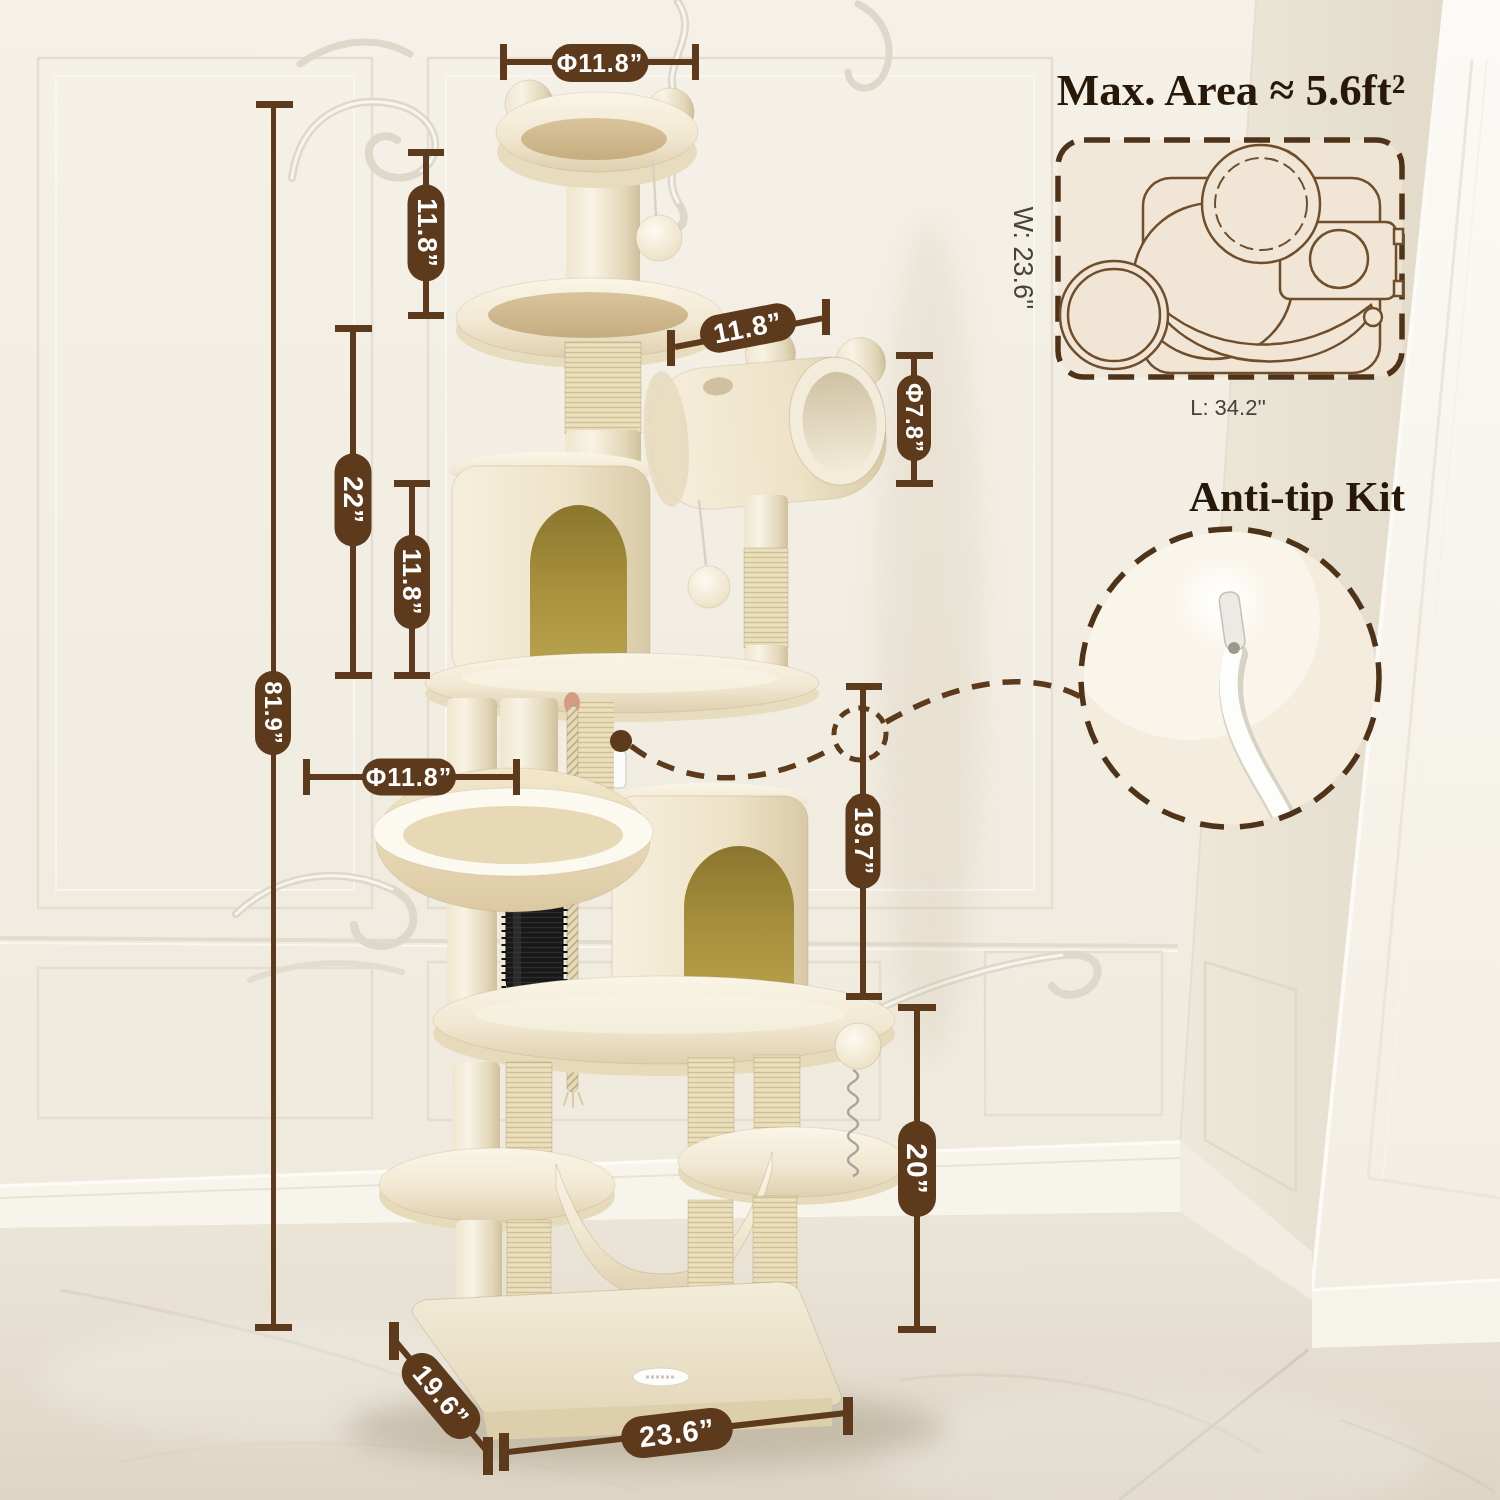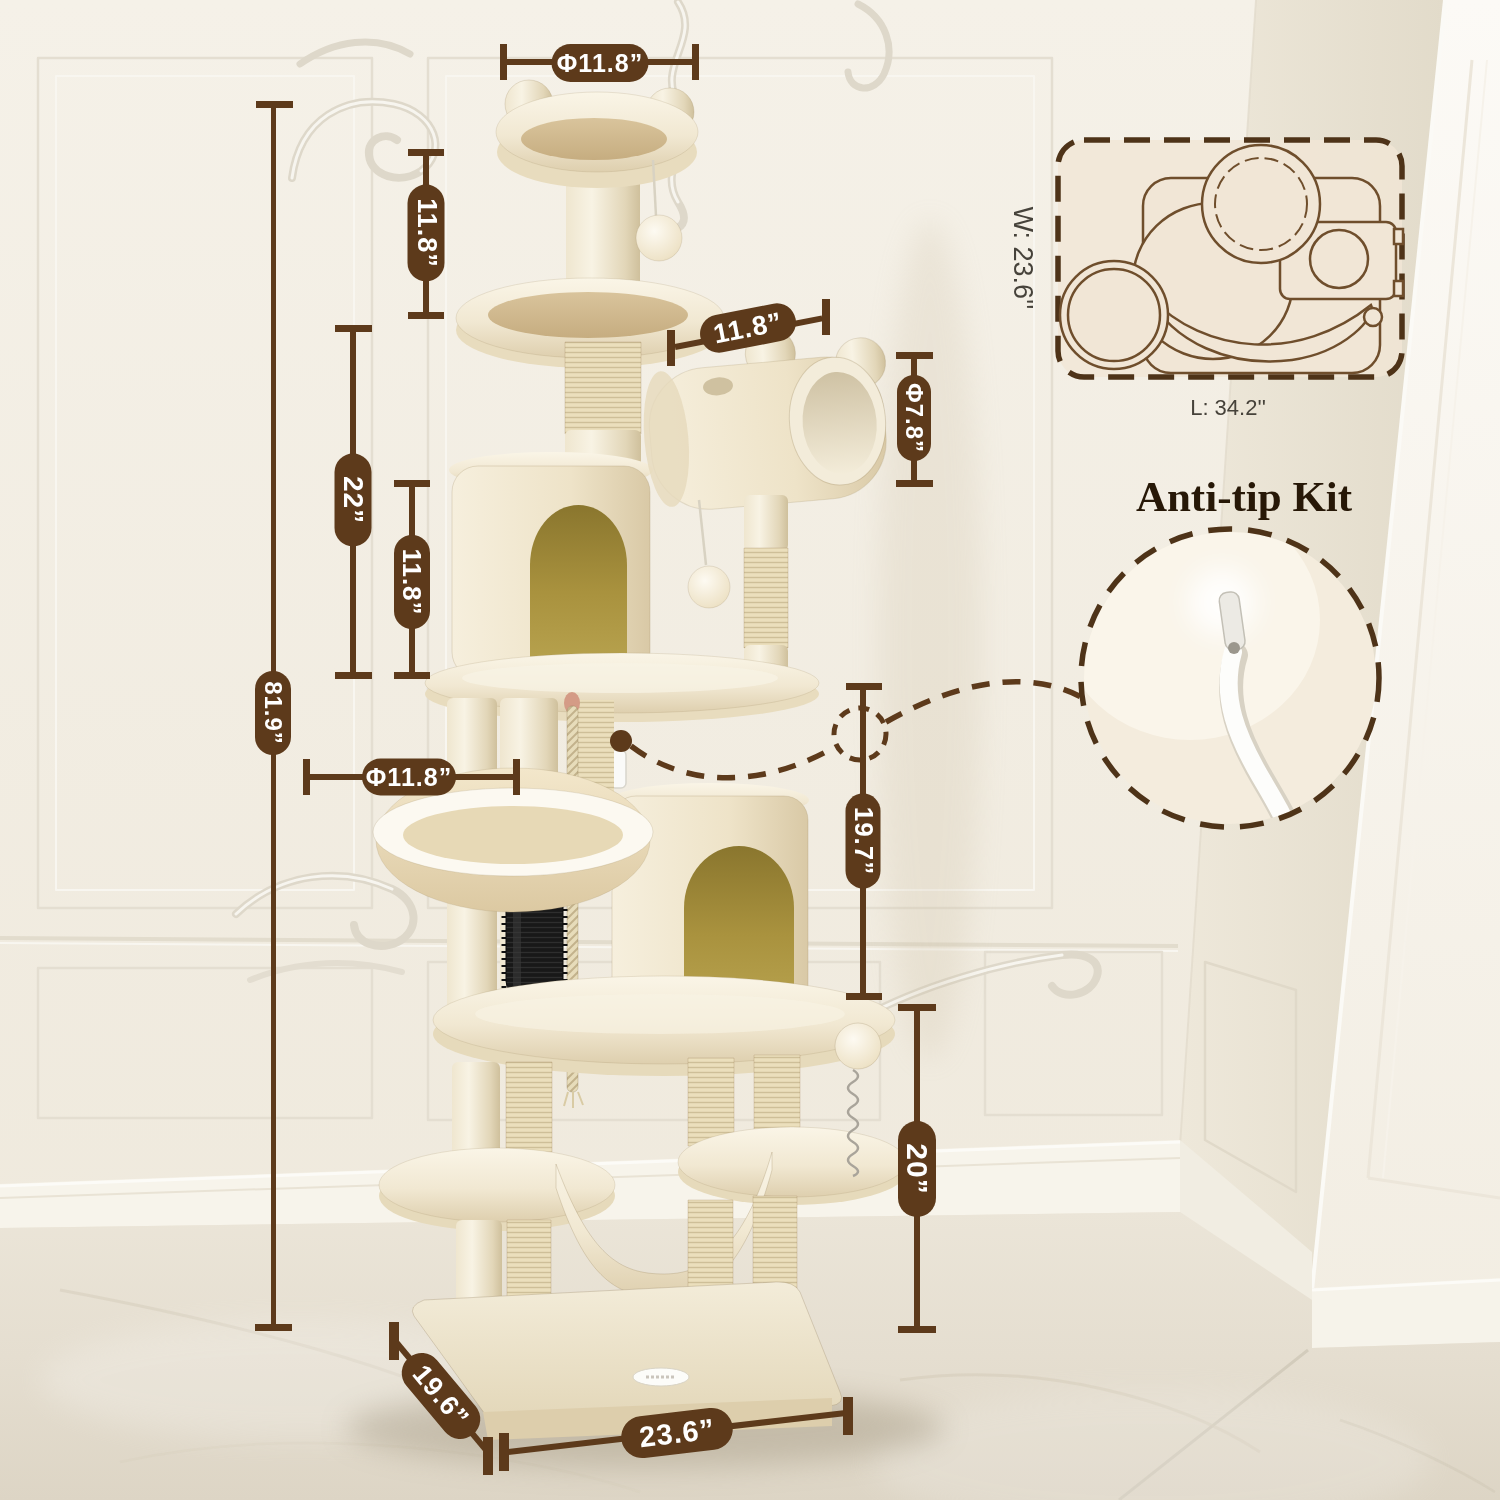--- a/index.html
+++ b/index.html
@@ -412,23 +412,24 @@
       <path d="M1149,296 C1205,356 1300,362 1371,305 C1377,316 1346,352 1292,360 C1230,368 1172,342 1149,296 Z"></path>
       <circle cx="1114" cy="315" r="54"></circle>
       <circle cx="1114" cy="315" r="46" fill="none"></circle>
       <circle cx="1261" cy="204" r="59"></circle>
       <circle cx="1261" cy="204" r="46" fill="none" stroke-dasharray="14 6" stroke-width="2"></circle>
       <circle cx="1373" cy="317" r="9"></circle>
     </g>
   </g>
 </svg>
 
+<div class="title" style="left:1231px;top:90px;font-size:45px;">Max. Area ≈ 5.6ft²</div>
 <div class="dimlabel v" style="left:1022px;top:258px;font-size:27px;">W: 23.6''</div>
 <div class="dimlabel" style="left:1228px;top:408px;font-size:22px;">L: 34.2''</div>
-<div class="title" style="left:1244px;top:496px;font-size:43px;">Anti-tip Kit</div>
+<div class="title" style="left:1297px;top:496px;font-size:43px;">Anti-tip Kit</div>
 
 <div class="pill h" style="left:600px;top:63px;width:97px;height:38px;font-size:25px;">Φ11.8”</div>
 <div class="pill v" style="left:426px;top:233px;width:97px;height:37px;font-size:27px;">11.8”</div>
 <div class="pill v" style="left:353px;top:500px;width:93px;height:37px;font-size:28px;">22”</div>
 <div class="pill v" style="left:412px;top:582px;width:94px;height:36px;font-size:26px;">11.8”</div>
 <div class="pill v" style="left:273px;top:713px;width:84px;height:36px;font-size:24px;">81.9”</div>
 <div class="pill h" style="left:409px;top:777px;width:94px;height:37px;font-size:25px;">Φ11.8”</div>
 <div class="pill h" style="left:748px;top:328px;width:97px;height:38px;font-size:27px;transform:translate(-50%,-50%) rotate(-11deg);">11.8”</div>
 <div class="pill v" style="left:914px;top:418px;width:86px;height:34px;font-size:24px;">Φ7.8”</div>
 <div class="pill v" style="left:863px;top:841px;width:95px;height:35px;font-size:26px;">19.7”</div>

